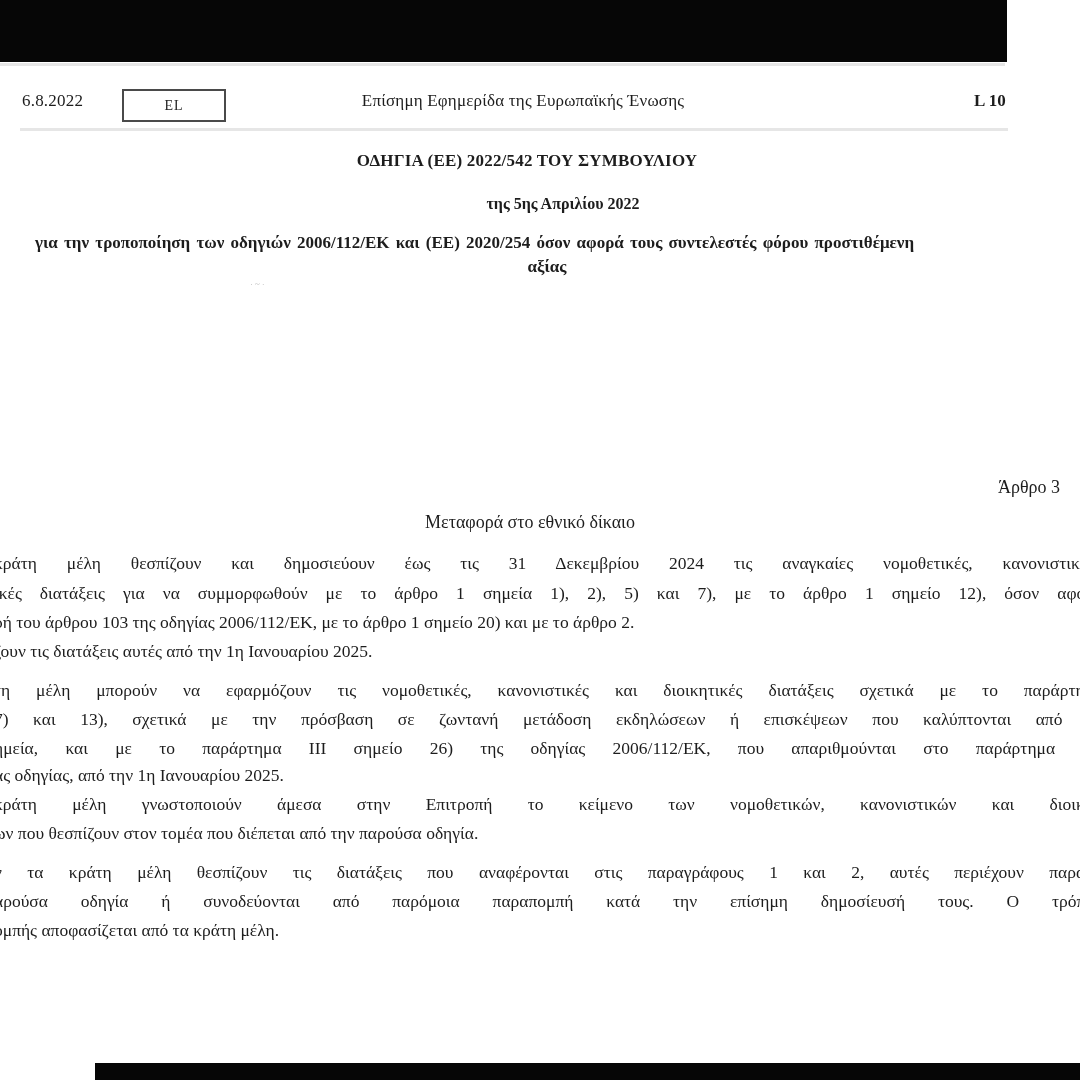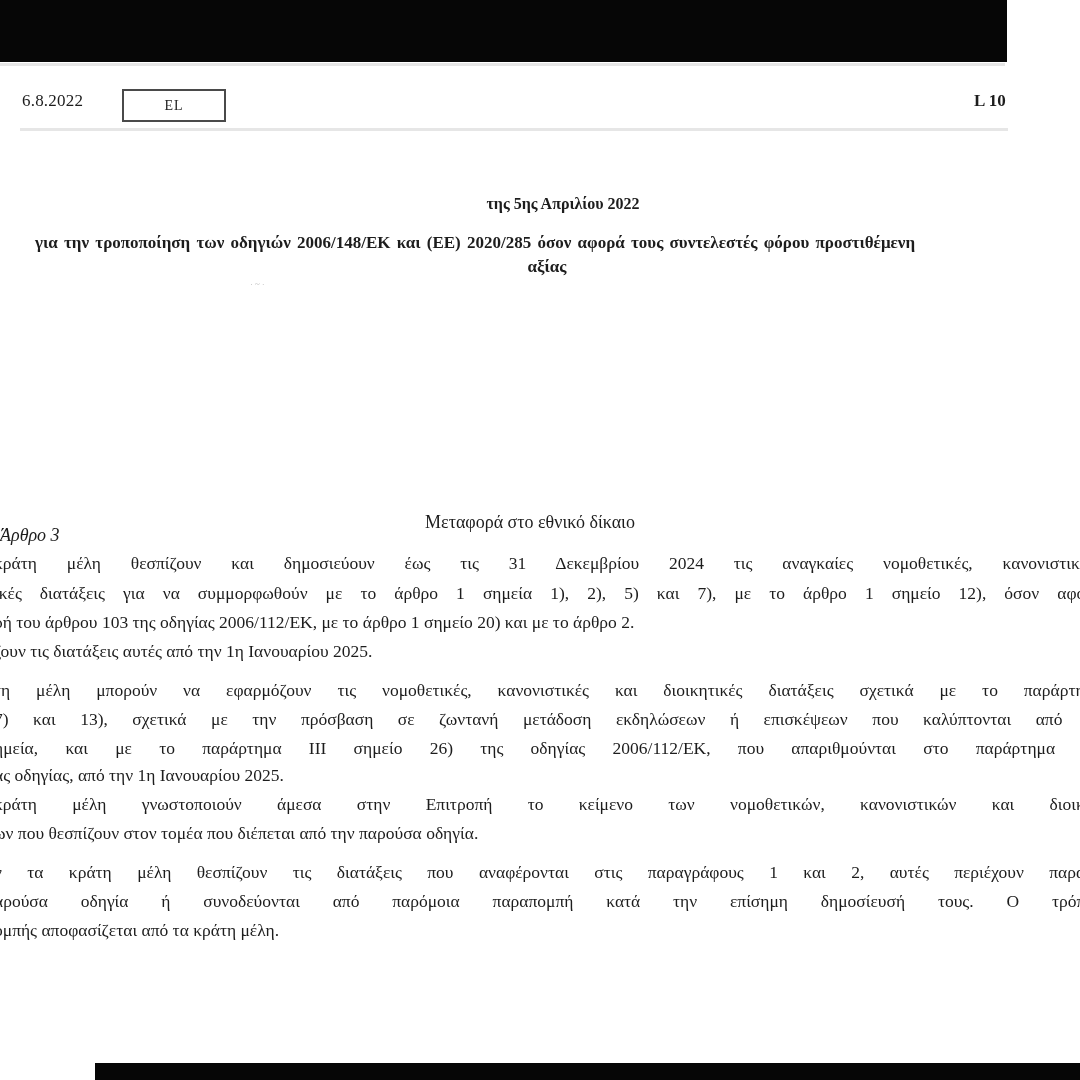--- a/index.html
+++ b/index.html
@@ -24,21 +24,21 @@
   .hdr-journal{left:0;top:91px;width:1046px;text-align:center;font-size:17px;letter-spacing:.2px;}
   .hdr-page{left:974px;top:91px;font-size:17px;font-weight:bold;}
   
   .t-main{left:0;top:151px;width:1054px;text-align:center;font-size:17px;font-weight:bold;letter-spacing:.2px;}
   .t-date{left:0;top:195px;width:1054px;text-align:center;font-size:16px;font-weight:bold;margin-left:36px;}
   .t-subject1{left:35px;top:233px;white-space:nowrap;font-size:17px;font-weight:bold;word-spacing:2px;}
   .t-subject2{left:0;top:257px;width:1094px;text-align:center;font-size:17px;font-weight:bold;}
   .smudge{left:250px;top:279px;width:34px;height:10px;color:#b9b9b9;font-size:9px;
           filter:blur(.7px);letter-spacing:2px;}
   
-  .art-head{left:0;top:477px;width:1060px;text-align:left;font-size:18px;font-style:italic;margin-top:48px;}
+  .art-head{left:0;top:477px;width:1060px;text-align:right;font-size:18px;}
   .art-sub{left:0;top:512px;width:1060px;text-align:center;font-size:18px;font-weight:normal;}
   
   .bl{left:-6px;width:1100px;font-size:17.5px;line-height:24px;white-space:nowrap;}
   .bl.j{white-space:normal;text-align:justify;text-align-last:justify;}
   .y551{top:551px}.y581{top:581px}.y610{top:610px}
   .y639{top:639px}
   .y678{top:678px}.y707{top:707px}.y736{top:736px}.y763{top:763px}
   .y792{top:792px}.y821{top:821px}
   .y860{top:860px}.y889{top:889px}.y918{top:918px}
 </style>
@@ -48,24 +48,26 @@
 <div class="canvas">
 
   <div class="abs bar-top"></div>
   <div class="abs bar-bottom"></div>
 
   <div class="abs rule-page-top"></div>
   <div class="abs rule-header"></div>
 
   <div class="abs hdr-date">6.8.2022</div>
   <div class="abs hdr-lang">EL</div>
+  <div class="abs hdr-journal">Επίσημη Εφημερίδα της Ευρωπαϊκής Ένωσης</div>
   <div class="abs hdr-page">L 10</div>
 
+  <div class="abs t-main">ΟΔΗΓΙΑ (ΕΕ) 2022/542 ΤΟΥ ΣΥΜΒΟΥΛΙΟΥ</div>
   <div class="abs t-date">της 5ης Απριλίου 2022</div>
-  <div class="abs t-subject1">για την τροποποίηση των οδηγιών 2006/148/ΕΚ και (ΕΕ) 2020/285 όσον αφορά τους συντελεστές φόρου προστιθέμενη</div>
+  <div class="abs t-subject1">για την τροποποίηση των οδηγιών 2006/112/ΕΚ και (ΕΕ) 2020/254 όσον αφορά τους συντελεστές φόρου προστιθέμενη</div>
   <div class="abs t-subject2">αξίας</div>
   <div class="abs smudge">·~·</div>
 
   <div class="abs art-head">Άρθρο 3</div>
   <div class="abs art-sub">Μεταφορά στο εθνικό δίκαιο</div>
 
   <div class="abs bl j y551">κράτη μέλη θεσπίζουν και δημοσιεύουν έως τις 31 Δεκεμβρίου 2024 τις αναγκαίες νομοθετικές, κανονιστικές</div>
   <div class="abs bl j y581">ικές διατάξεις για να συμμορφωθούν με το άρθρο 1 σημεία 1), 2), 5) και 7), με το άρθρο 1 σημείο 12), όσον αφορ</div>
   <div class="abs bl y610">ρή του άρθρου 103 της οδηγίας 2006/112/ΕΚ, με το άρθρο 1 σημείο 20) και με το άρθρο 2.</div>
 

